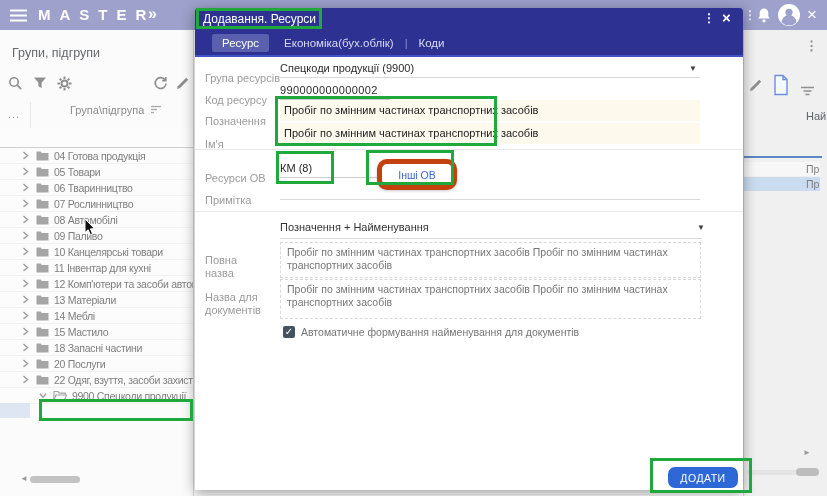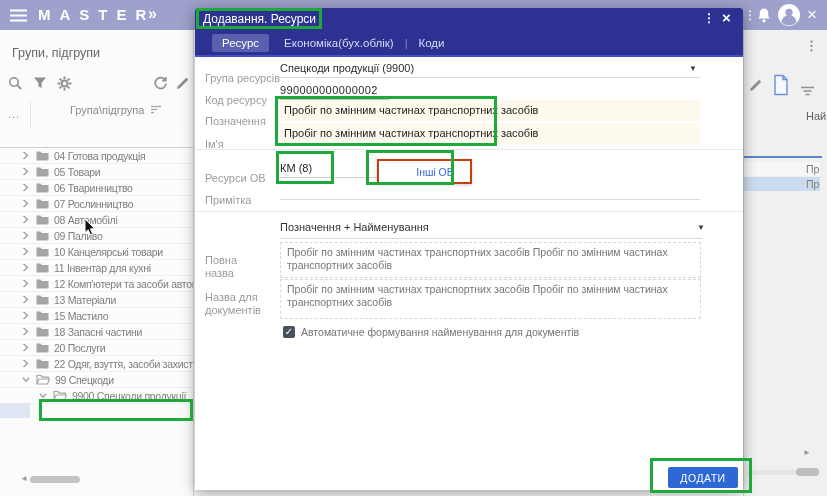--- a/index.html
+++ b/index.html
@@ -67,25 +67,25 @@
   .tab{color:#d9dbf2;font-size:11.5px;margin-left:15px;cursor:pointer;}
   .tab-sep{color:#8a8fd0;font-size:11px;margin-left:11px;}
   .tab.last{margin-left:11px;}
   .m-body{position:absolute;left:0;top:49px;width:548px;height:433px;}
   .f-label{position:absolute;left:10px;font-size:11px;color:#9b9b9b;line-height:13px;margin-top:10px;}
   .f-value{position:absolute;left:85px;font-size:11px;color:#2b2b2b;white-space:nowrap;}
   .u-line{position:absolute;left:85px;height:1px;background:#d9d9d9;}
   .caret{position:absolute;font-size:8px;color:#3c3c3c;}
   .hi-field{position:absolute;left:85px;width:420px;height:21px;background:#fdf9ec;font-size:11px;color:#222;line-height:21px;padding-left:4px;box-sizing:border-box;white-space:nowrap;overflow:hidden;cursor:text;}
   .divider{position:absolute;left:0;width:548px;height:1px;background:#e8e8e8;}
-  .btn-other{position:absolute;left:182px;top:102px;width:70px;height:21px;background:#fff;border:2px solid #c2410c;border-radius:0;box-shadow:0 1px 3px rgba(0,0,0,.22);color:#3a66d6;font-size:10.5px;display:flex;align-items:center;justify-content:center;cursor:pointer;padding-left:21px;}
+  .btn-other{position:absolute;left:182px;top:102px;width:70px;height:21px;background:#fff;border:5px solid #c2410c;border-radius:10px;box-shadow:0 1px 3px rgba(0,0,0,.22);color:#3a66d6;font-size:10.5px;display:flex;align-items:center;justify-content:center;cursor:pointer;}
   .dash-box{position:absolute;left:85px;width:421px;border:1px dashed #d8d8d8;background:#fff;font-size:10.5px;color:#767676;line-height:13px;padding:3px 6px;box-sizing:border-box;overflow:hidden;cursor:text;}
   .chk{position:absolute;left:88px;top:269px;width:12px;height:12px;background:#44535f;border-radius:2px;color:#fff;font-size:10px;line-height:12px;text-align:center;cursor:pointer;}
   .chk-label{position:absolute;left:106px;top:269px;font-size:10.5px;color:#757575;}
-  .btn-submit{position:absolute;left:473px;top:410px;width:70px;height:21px;background:#2d68d6;color:#fff;font-size:10.5px;letter-spacing:.5px;border-radius:2px;display:flex;align-items:center;justify-content:center;cursor:pointer;}
+  .btn-submit{position:absolute;left:473px;top:410px;width:70px;height:21px;background:#2d68d6;color:#fff;font-size:10.5px;letter-spacing:.5px;border-radius:7px;display:flex;align-items:center;justify-content:center;cursor:pointer;}
   
   .anno{position:absolute;border:3px solid #1fa83c;z-index:10;pointer-events:none;}
   .a-title{left:196px;top:8px;width:120px;height:15px;}
   .a-fields{left:275px;top:96px;width:216px;height:44px;}
   .a-km{left:276px;top:151px;width:52px;height:27px;}
   .a-otherov{left:366px;top:150px;width:82px;height:29px;}
   .a-tree{left:39px;top:399px;width:148px;height:16px;}
   .a-submit{left:650px;top:458px;width:96px;height:29px;}
   .cursor{position:absolute;left:84px;top:219px;z-index:11;pointer-events:none;}
   .bottom-strip{position:absolute;left:0;top:490px;width:827px;height:6px;background:#fafafa;z-index:0;}
@@ -327,20 +327,35 @@
     </span>
     <span class="fold">
       <svg class="only-closed" width="13" height="11" viewBox="0 0 13 11">
             <path d="M0.5 1.5 h4 l1.3 1.6 h6.7 v7.4 H0.5 Z" fill="#a5a5a5"></path>
           </svg>
 
     </span>
     <span class="tree-label">13 Матеріали</span>
   </div>
 
+  <div class="tree-row lvl1">
+    <span class="chev">
+      <svg class="only-closed" width="7" height="9" viewBox="0 0 7 9">
+            <polyline points="1.5,1 5.5,4.5 1.5,8" fill="none" stroke="#9d9d9d" stroke-width="1.4"></polyline>
+          </svg>
+
+    </span>
+    <span class="fold">
+      <svg class="only-closed" width="13" height="11" viewBox="0 0 13 11">
+            <path d="M0.5 1.5 h4 l1.3 1.6 h6.7 v7.4 H0.5 Z" fill="#a5a5a5"></path>
+          </svg>
+
+    </span>
+    <span class="tree-label">14 Меблі</span>
+  </div>
 
   <div class="tree-row lvl1">
     <span class="chev">
       <svg class="only-closed" width="7" height="9" viewBox="0 0 7 9">
             <polyline points="1.5,1 5.5,4.5 1.5,8" fill="none" stroke="#9d9d9d" stroke-width="1.4"></polyline>
           </svg>
 
     </span>
     <span class="fold">
       <svg class="only-closed" width="13" height="11" viewBox="0 0 13 11">
@@ -393,36 +408,20 @@
     </span>
     <span class="fold">
       <svg class="only-closed" width="13" height="11" viewBox="0 0 13 11">
             <path d="M0.5 1.5 h4 l1.3 1.6 h6.7 v7.4 H0.5 Z" fill="#a5a5a5"></path>
           </svg>
 
     </span>
     <span class="tree-label">22 Одяг, взуття, засоби захисту</span>
   </div>
 
-  <div class="tree-row lvl1 expanded">
-    <span class="chev">
-
-      <svg class="only-open" width="9" height="7" viewBox="0 0 9 7">
-            <polyline points="1,1.5 4.5,5.5 8,1.5" fill="none" stroke="#9d9d9d" stroke-width="1.4"></polyline>
-          </svg>
-    </span>
-    <span class="fold">
-
-      <svg class="only-open" width="14" height="11" viewBox="0 0 14 11">
-            <path d="M1 10 V1.5 h4 l1.3 1.6 h6 V5" fill="none" stroke="#a5a5a5" stroke-width="1.2"></path>
-            <path d="M3 5 h10.5 L11.5 10 H1 Z" fill="#fdfdfd" stroke="#a5a5a5" stroke-width="1.2"></path>
-          </svg>
-    </span>
-    <span class="tree-label">99 Спецкоди</span>
-  </div>
 
   <div class="tree-row lvl2 expanded">
     <span class="chev">
 
       <svg class="only-open" width="9" height="7" viewBox="0 0 9 7">
             <polyline points="1,1.5 4.5,5.5 8,1.5" fill="none" stroke="#9d9d9d" stroke-width="1.4"></polyline>
           </svg>
     </span>
     <span class="fold">
 

